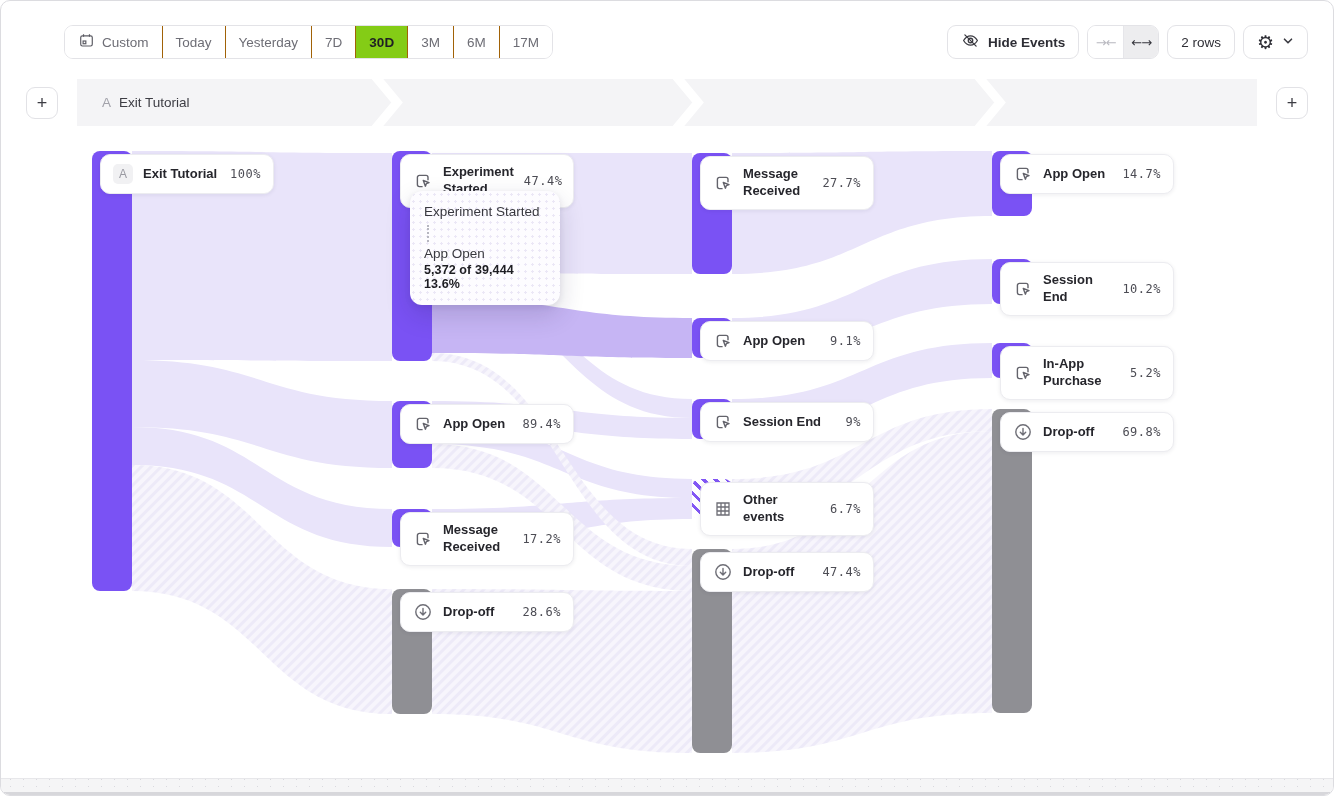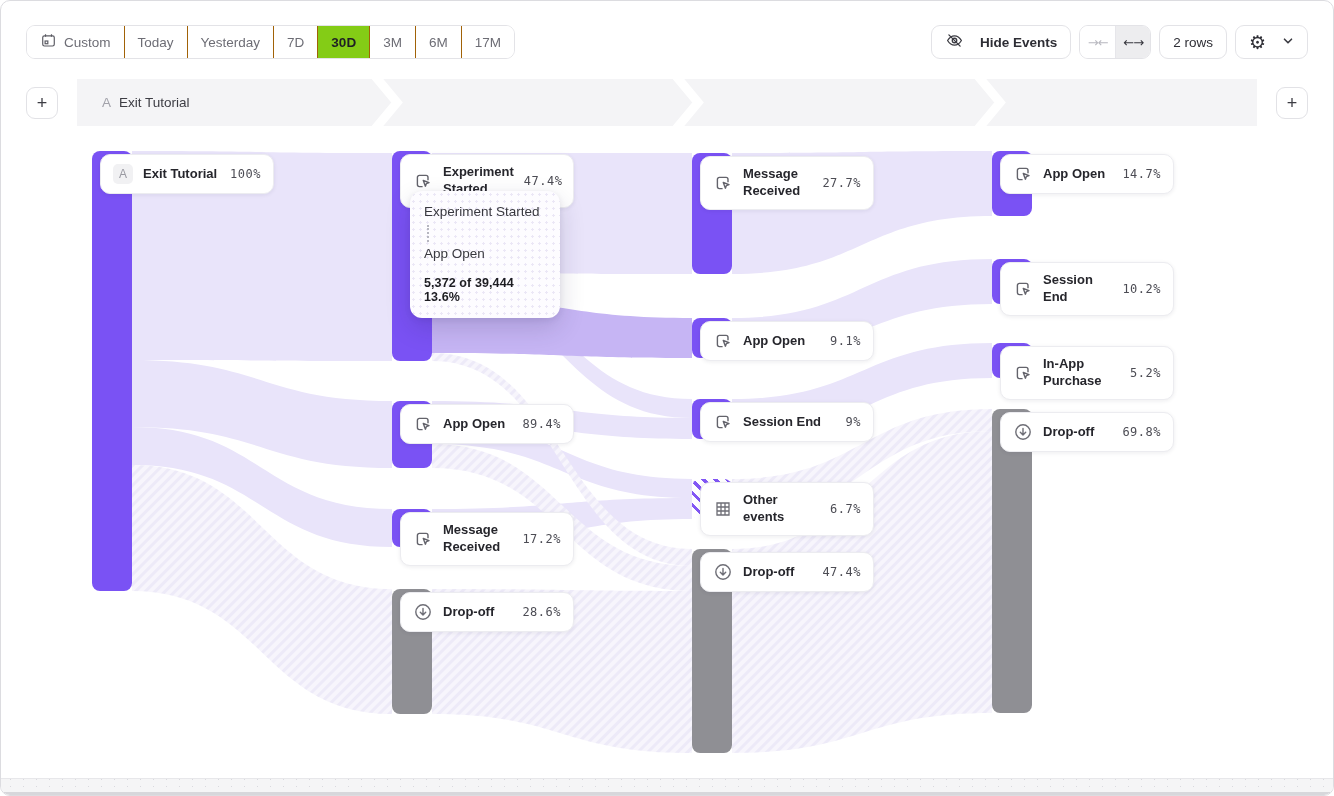--- a/index.html
+++ b/index.html
@@ -5,35 +5,35 @@
   * { margin:0; padding:0; box-sizing:border-box; }
   html,body { background:#fff; }
   body { font-family:"Liberation Sans", sans-serif; width:1334px; height:796px; }
 
   .page {
     position:relative; width:1334px; height:796px;
     border:1px solid #dcdce0; border-radius:10px; overflow:hidden; background:#fff;
   }
 
   
-  .toolbar { display:flex; align-items:center; padding:24px 25px 0 25px; height:58px; }
+  .toolbar { display:flex; align-items:center; padding:24px 25px 0 25px; height:58px;margin-left:38px; }
   .seg-group {
     display:inline-flex; border:1px solid #e3e3e7; border-radius:9px; overflow:hidden; background:#fff;
   }
   .seg-btn {
     display:flex; align-items:center; gap:7px; height:32px; padding:0 13px;
     background:#fff; border:none; border-left:1px solid #a16207; cursor:pointer;
     font-family:"Liberation Sans", sans-serif; font-size:13.5px; color:#6d6d75; white-space:nowrap;
   }
   .seg-btn:first-child { border-left:none; }
   .seg-btn.active { background:#84cc16; color:#1f1f24; font-weight:700; }
 
   .toolbar-right { margin-left:auto; display:flex; align-items:center; gap:8px; }
   .tb-btn {
-    display:flex; align-items:center; gap:16px; height:34px; padding:0 13px;
+    display:flex; align-items:center; gap:8px; height:34px; padding:0 13px;
     background:#fff; border:1px solid #e3e3e7; border-radius:9px; cursor:pointer;
     font-family:"Liberation Sans", sans-serif; font-size:13.5px; font-weight:600; color:#2e2e35; white-space:nowrap;
   }
   .arrow-seg { display:inline-flex; border:1px solid #e3e3e7; border-radius:9px; overflow:hidden; height:34px; }
   .arrow-half {
     display:flex; align-items:center; justify-content:center; width:35px; border:none; background:#fff;
     font-size:13px; letter-spacing:-1px; cursor:pointer; color:#b9b9c0; font-family:"DejaVu Sans", sans-serif;
   }
   .arrow-half.active { background:#ededef; color:#35353c; }
   .arrow-half + .arrow-half { border-left:1px solid #e6e6ea; }
@@ -80,21 +80,21 @@
   .flow-tooltip {
     position:absolute; left:409px; top:60px; width:150px; z-index:4;
     background:#fdfcff;
     background-image:radial-gradient(#ebe7f6 1px, transparent 1.2px);
     background-size:7px 7px;
     border-radius:12px; box-shadow:0 10px 26px rgba(30,25,70,.16), 0 2px 6px rgba(30,25,70,.08);
     padding:13px 14px 14px 14px;
   }
   .flow-tooltip .tt-event { font-size:13.5px; color:#38383f; line-height:1.25; }
   .flow-tooltip .tt-connector { width:0; height:17px; border-left:2px dotted #b6b6c0; margin:4px 0 4px 3px; }
-  .flow-tooltip .tt-stat { margin-top:13px; font-size:12.5px; font-weight:700; color:#1d1d22; letter-spacing:.1px; }
+  .flow-tooltip .tt-stat { font-size:12.5px; font-weight:700; color:#1d1d22; letter-spacing:.1px; }
 
   
   .footer-strip {
     position:absolute; left:0; right:0; bottom:0; height:17px;
     background:#f5f5f6;
     background-image:radial-gradient(#d9d9de 0.8px, transparent 1px);
     background-size:13px 7px; background-position:3px 4px;
     border-top:1px solid #e7e7ea; border-bottom:3px solid #d7d7db;
   }
 </style>

